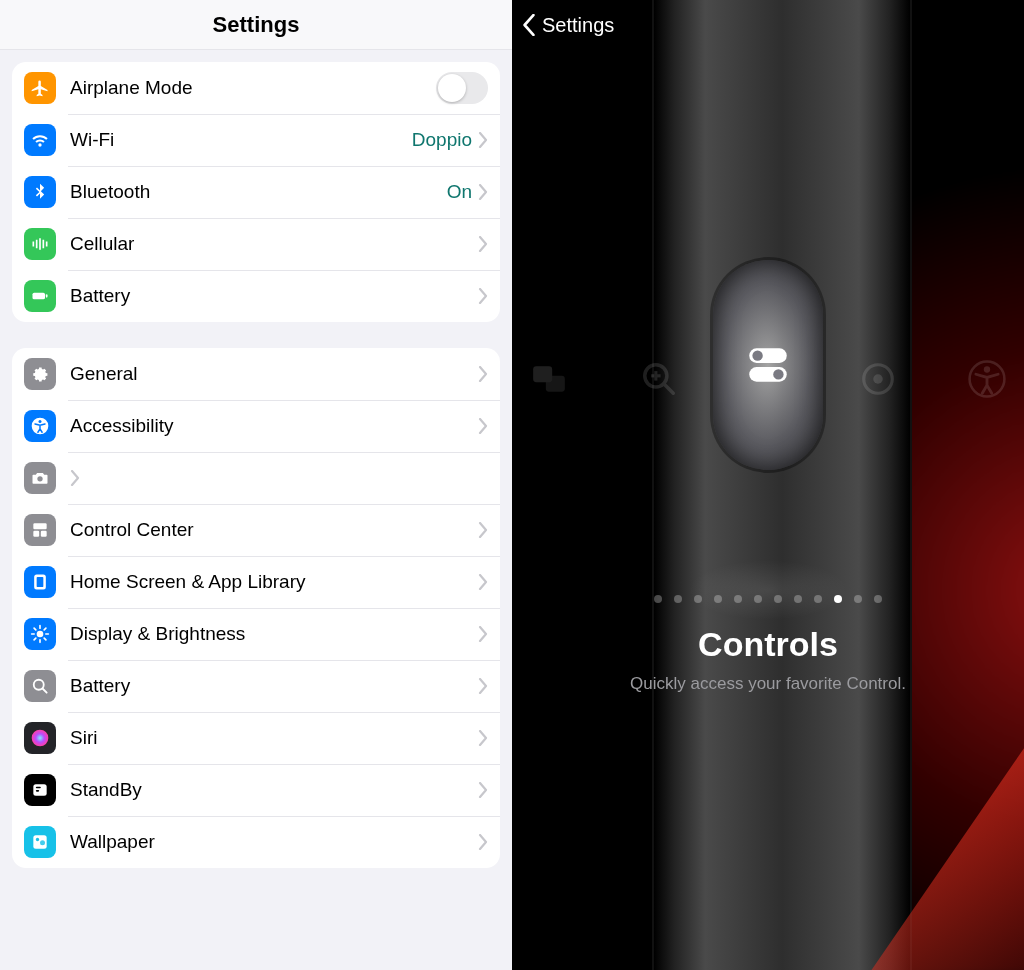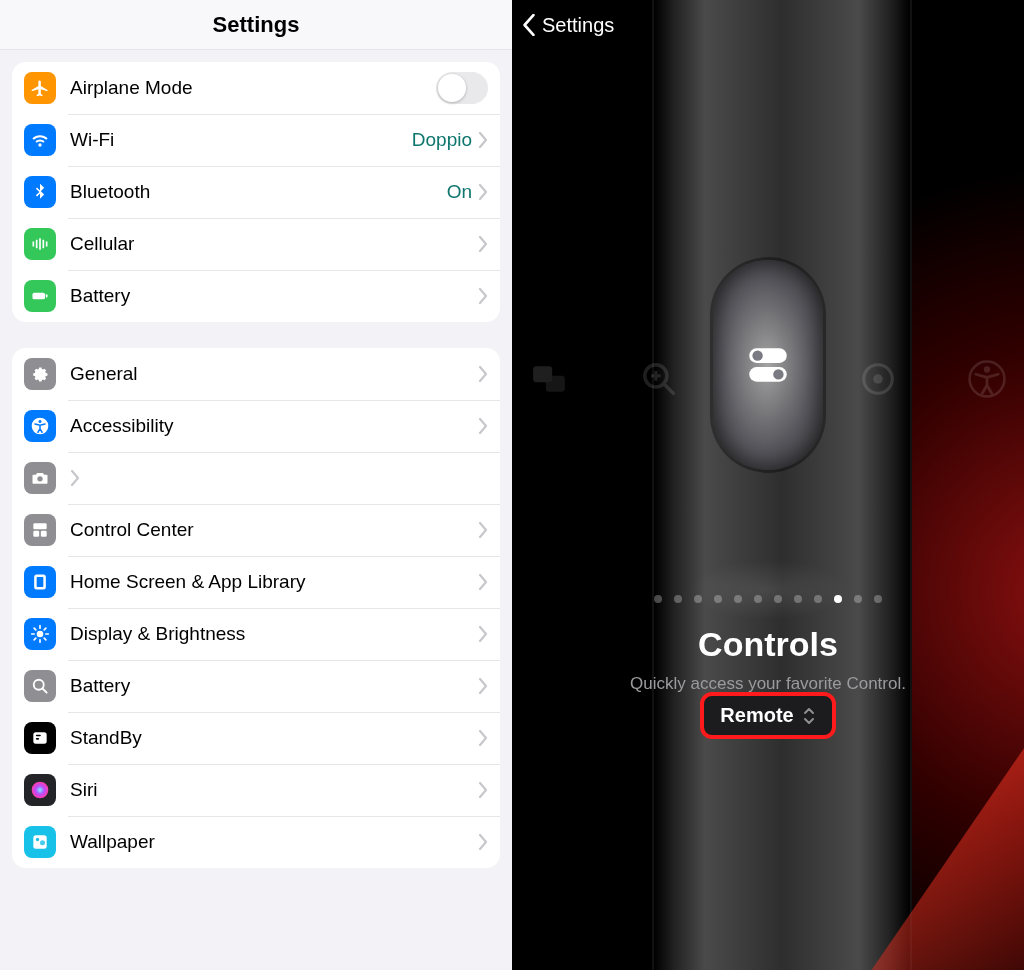--- a/index.html
+++ b/index.html
@@ -225,39 +225,39 @@
             </svg>
           </div>
           <div class="label">Battery</div>
           <div class="chev">
             <svg viewBox="0 0 10 16">
               <use href="#ic-chev"></use>
             </svg>
           </div>
         </div>
         <div class="row">
+          <div class="icon" style="background: rgb(35, 36, 40);">
+            <svg viewBox="0 0 24 24">
+              <use href="#ic-siri"></use>
+            </svg>
+          </div>
+          <div class="label">Siri</div>
+          <div class="chev">
+            <svg viewBox="0 0 10 16">
+              <use href="#ic-chev"></use>
+            </svg>
+          </div>
+        </div>
+        <div class="row">
           <div class="icon" style="background: rgb(0, 0, 0);">
             <svg viewBox="0 0 24 24">
               <use href="#ic-standby"></use>
             </svg>
           </div>
           <div class="label">StandBy</div>
-          <div class="chev">
-            <svg viewBox="0 0 10 16">
-              <use href="#ic-chev"></use>
-            </svg>
-          </div>
-        </div>
-        <div class="row">
-          <div class="icon" style="background: rgb(35, 36, 40);">
-            <svg viewBox="0 0 24 24">
-              <use href="#ic-siri"></use>
-            </svg>
-          </div>
-          <div class="label">Siri</div>
           <div class="chev">
             <svg viewBox="0 0 10 16">
               <use href="#ic-chev"></use>
             </svg>
           </div>
         </div>
         <div class="row">
           <div class="icon" style="background: rgb(23, 193, 232);">
             <svg viewBox="0 0 24 24">
               <use href="#ic-wall"></use>
@@ -343,27 +343,20 @@
       <div class="dot"></div>
       <div class="dot"></div>
       <div class="dot active"></div>
       <div class="dot"></div>
       <div class="dot"></div>
     </div>
 
   <div class="controls-block">
     <h2>Controls</h2>
     <p>Quickly access your favorite Control.</p>
-    <div class="picker">
-      <span>Remote</span>
-      <svg viewBox="0 0 14 18">
-        <path d="M3 6 L7 2 L11 6" stroke="#8e8e93" stroke-width="2" fill="none" stroke-linecap="round" stroke-linejoin="round"></path>
-        <path d="M3 12 L7 16 L11 12" stroke="#8e8e93" stroke-width="2" fill="none" stroke-linecap="round" stroke-linejoin="round"></path>
-      </svg>
-    </div>
   </div>
 
   <div class="red-glow2"></div>
 </div>
 
 <svg width="0" height="0" style="position:absolute">
   <defs>
     <g id="ic-airplane">
         <path d="M21 14.5l-8-5V4.5a1.5 1.5 0 10-3 0V9.5l-8 5V16l8-2.5V19l-2 1.5V22l3.5-1L15 22v-1.5L13 19v-5.5l8 2.5z" fill="#fff"></path>
       </g>

